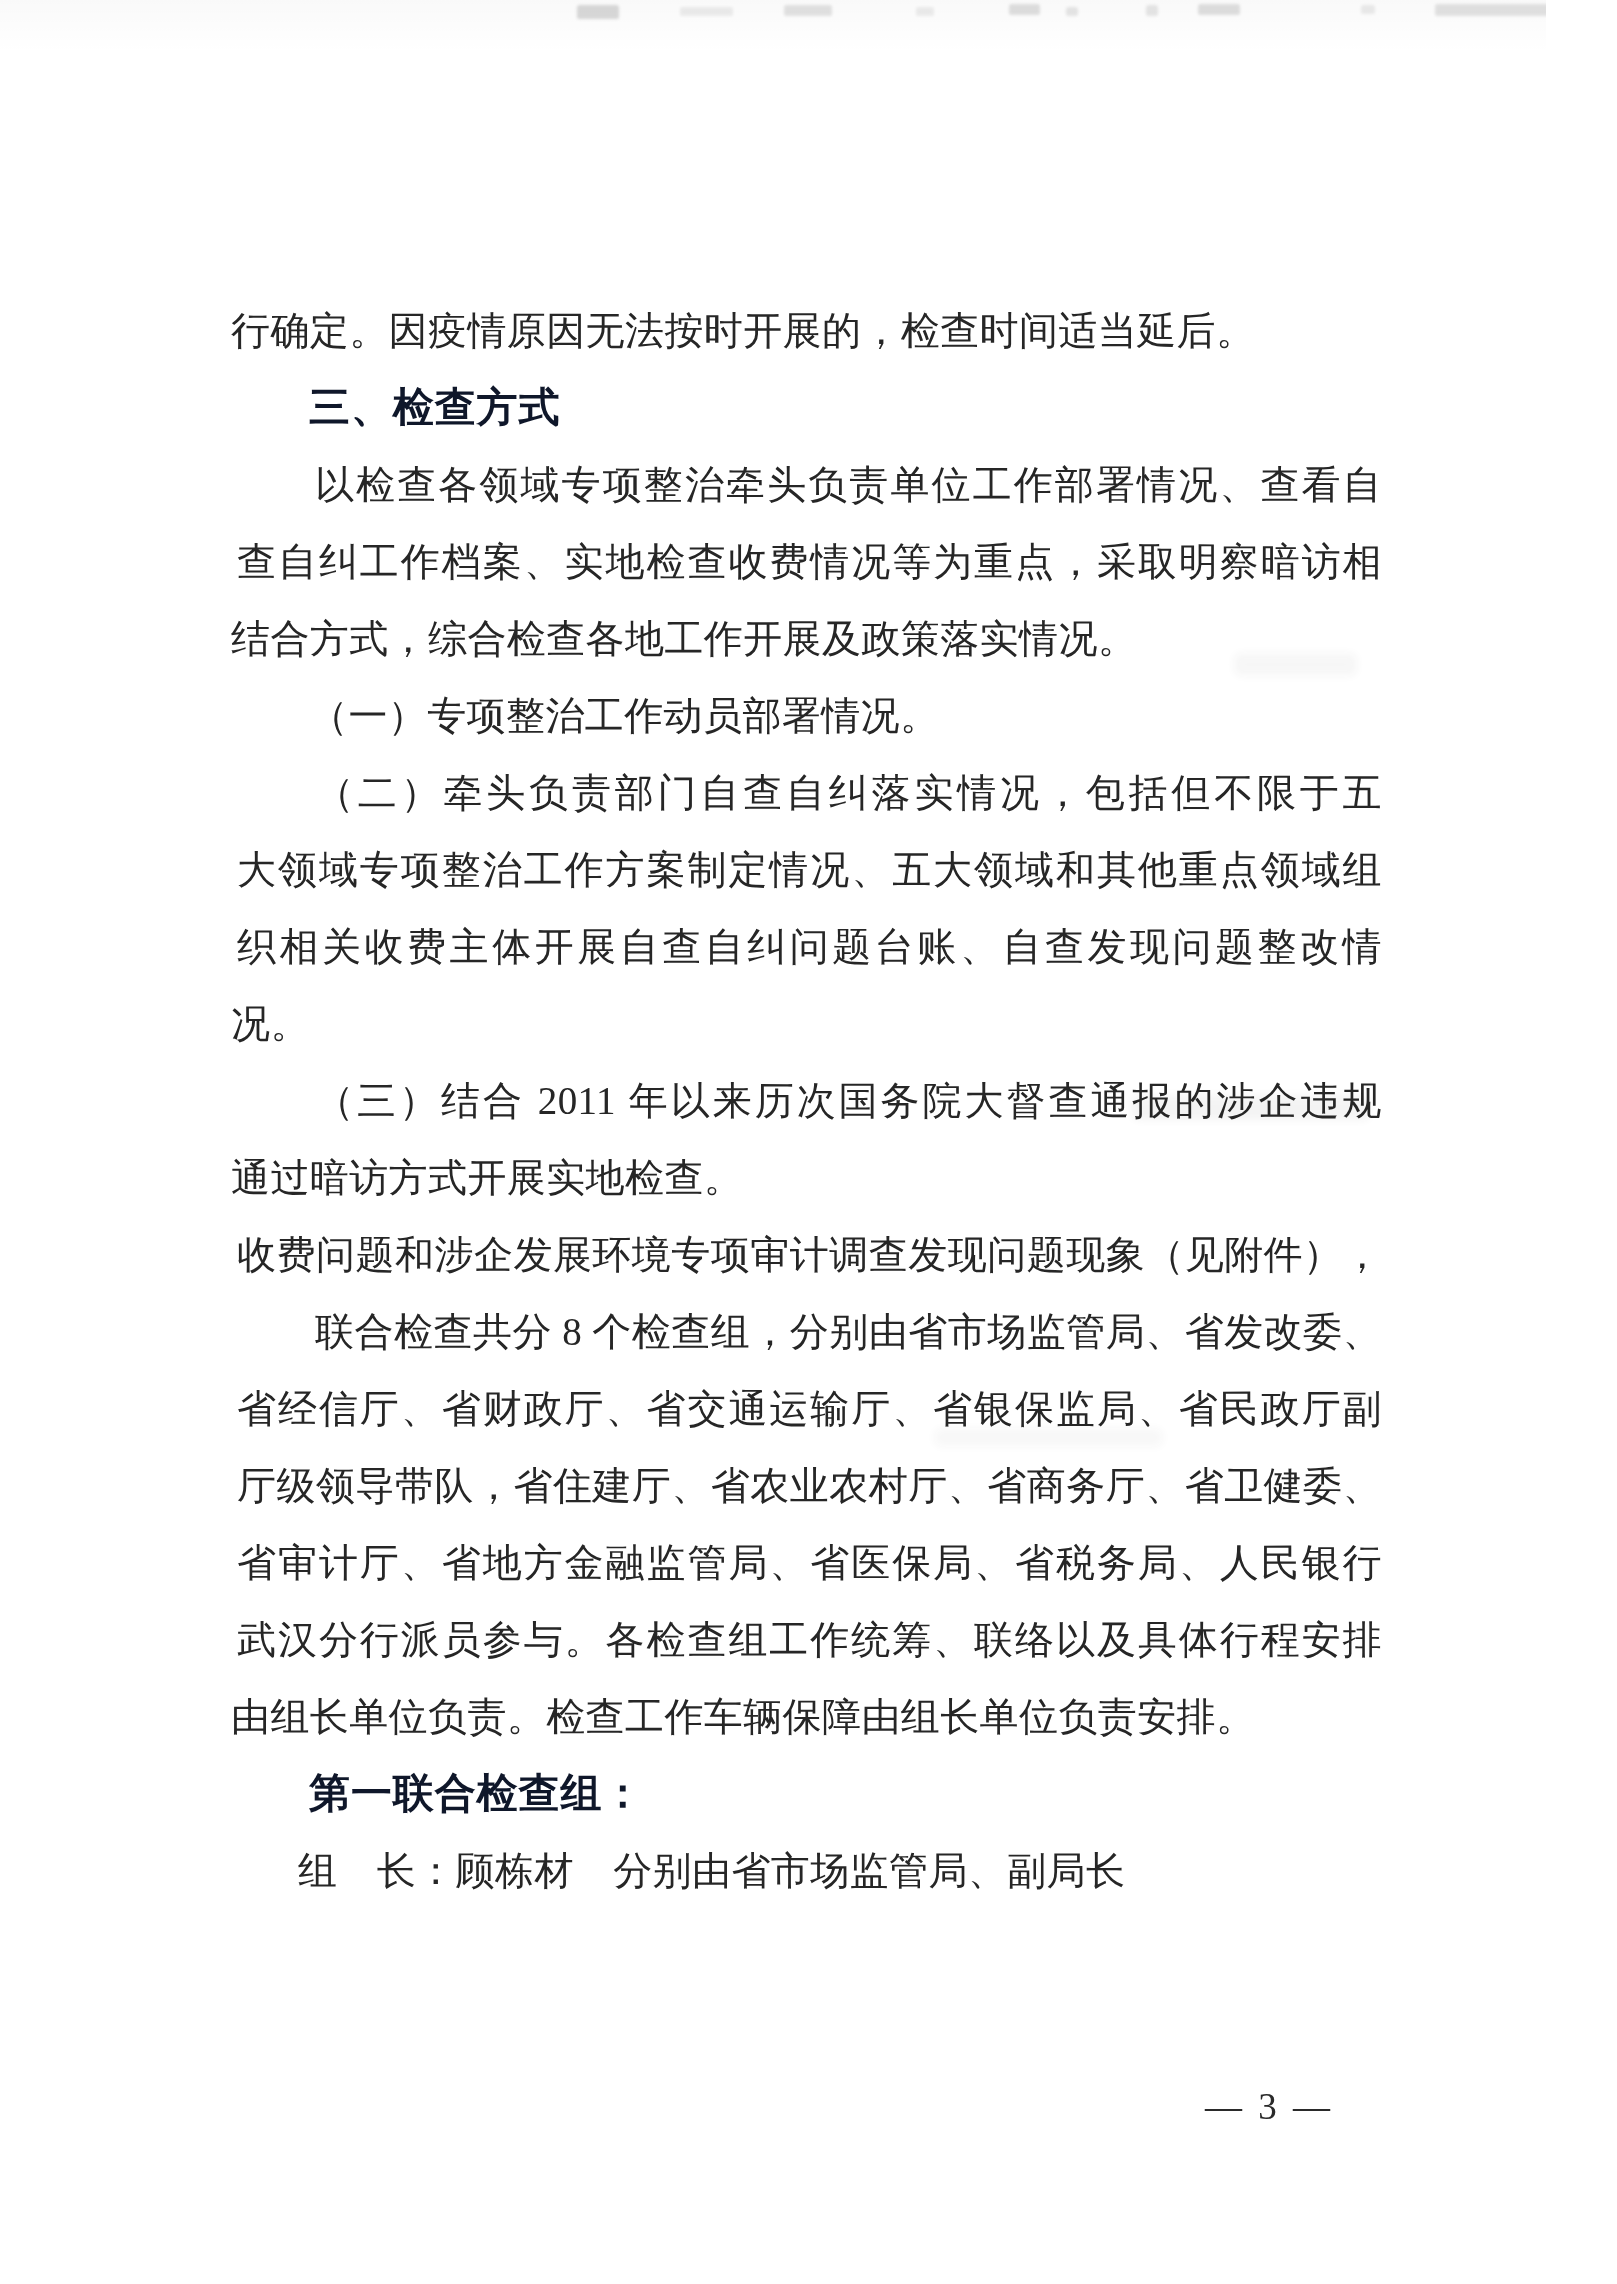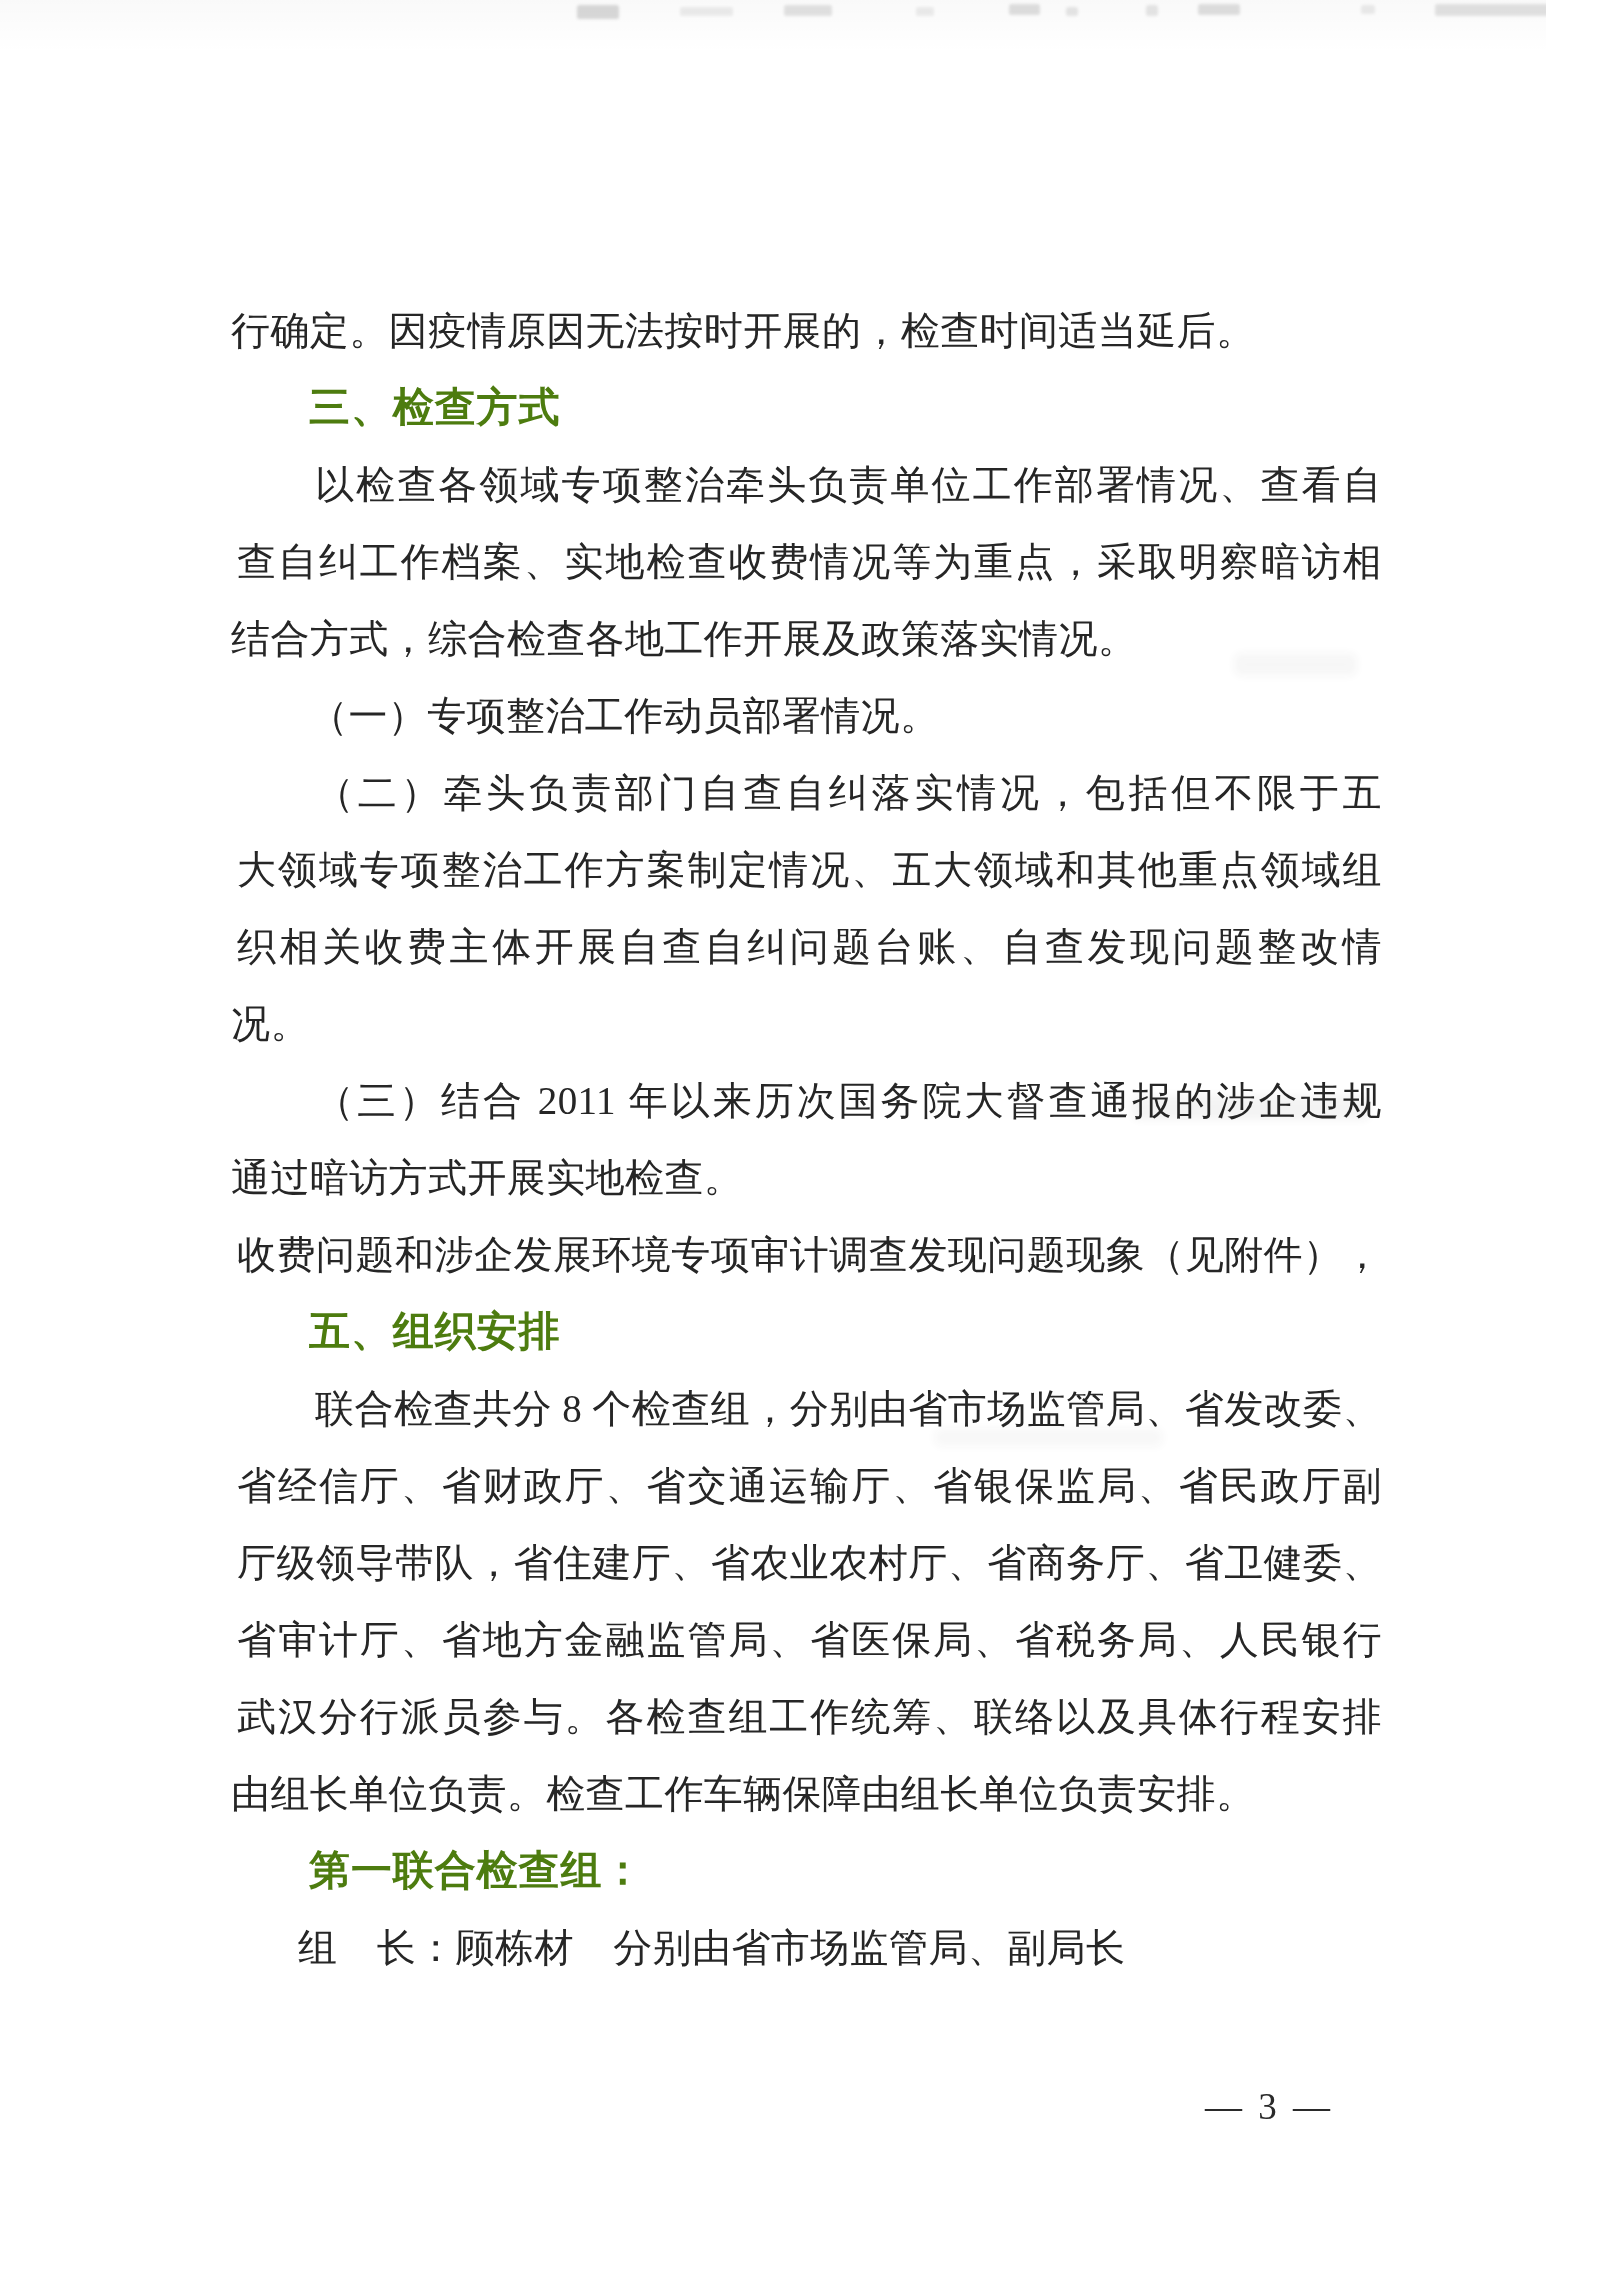--- a/index.html
+++ b/index.html
@@ -49,21 +49,21 @@
   .line.indent {
     text-indent: 78px;
   }
   .line.indent-small {
     text-indent: 67px;
   }
   .line.heading {
     font-family: "Liberation Sans", sans-serif;
     font-weight: 700;
     font-size: 41px;
-    color: #4d7c0f;
+    color: #0f172a;
     letter-spacing: 0.9px;
   }
   .page-number {
     position: absolute;
     left: 1205px;
     top: 2085px;
     font-family: "Liberation Serif", serif;
     font-size: 37px;
     color: #2a2a2a;
     letter-spacing: 3.5px;
@@ -113,21 +113,20 @@
       <div class="line body fill">查自纠工作档案、实地检查收费情况等为重点，采取明察暗访相</div>
       <div class="line body">结合方式，综合检查各地工作开展及政策落实情况。</div>
       <div class="line body indent">（一）专项整治工作动员部署情况。</div>
       <div class="line body indent fill">（二）牵头负责部门自查自纠落实情况，包括但不限于五</div>
       <div class="line body fill">大领域专项整治工作方案制定情况、五大领域和其他重点领域组</div>
       <div class="line body fill">织相关收费主体开展自查自纠问题台账、自查发现问题整改情</div>
       <div class="line body">况。</div>
       <div class="line body indent fill">（三）结合 2011 年以来历次国务院大督查通报的涉企违规</div>
       <div class="line body">通过暗访方式开展实地检查。</div>
       <div class="line body fill">收费问题和涉企发展环境专项审计调查发现问题现象（见附件），</div>
-      <div class="line heading indent">五、组织安排</div>
       <div class="line body indent fill">联合检查共分 8 个检查组，分别由省市场监管局、省发改委、</div>
       <div class="line body fill">省经信厅、省财政厅、省交通运输厅、省银保监局、省民政厅副</div>
       <div class="line body fill">厅级领导带队，省住建厅、省农业农村厅、省商务厅、省卫健委、</div>
       <div class="line body fill">省审计厅、省地方金融监管局、省医保局、省税务局、人民银行</div>
       <div class="line body fill">武汉分行派员参与。各检查组工作统筹、联络以及具体行程安排</div>
       <div class="line body">由组长单位负责。检查工作车辆保障由组长单位负责安排。</div>
       <div class="line heading indent">第一联合检查组：</div>
       <div class="line body indent-small">组　长：顾栋材　分别由省市场监管局、副局长</div>
     </div>
 

